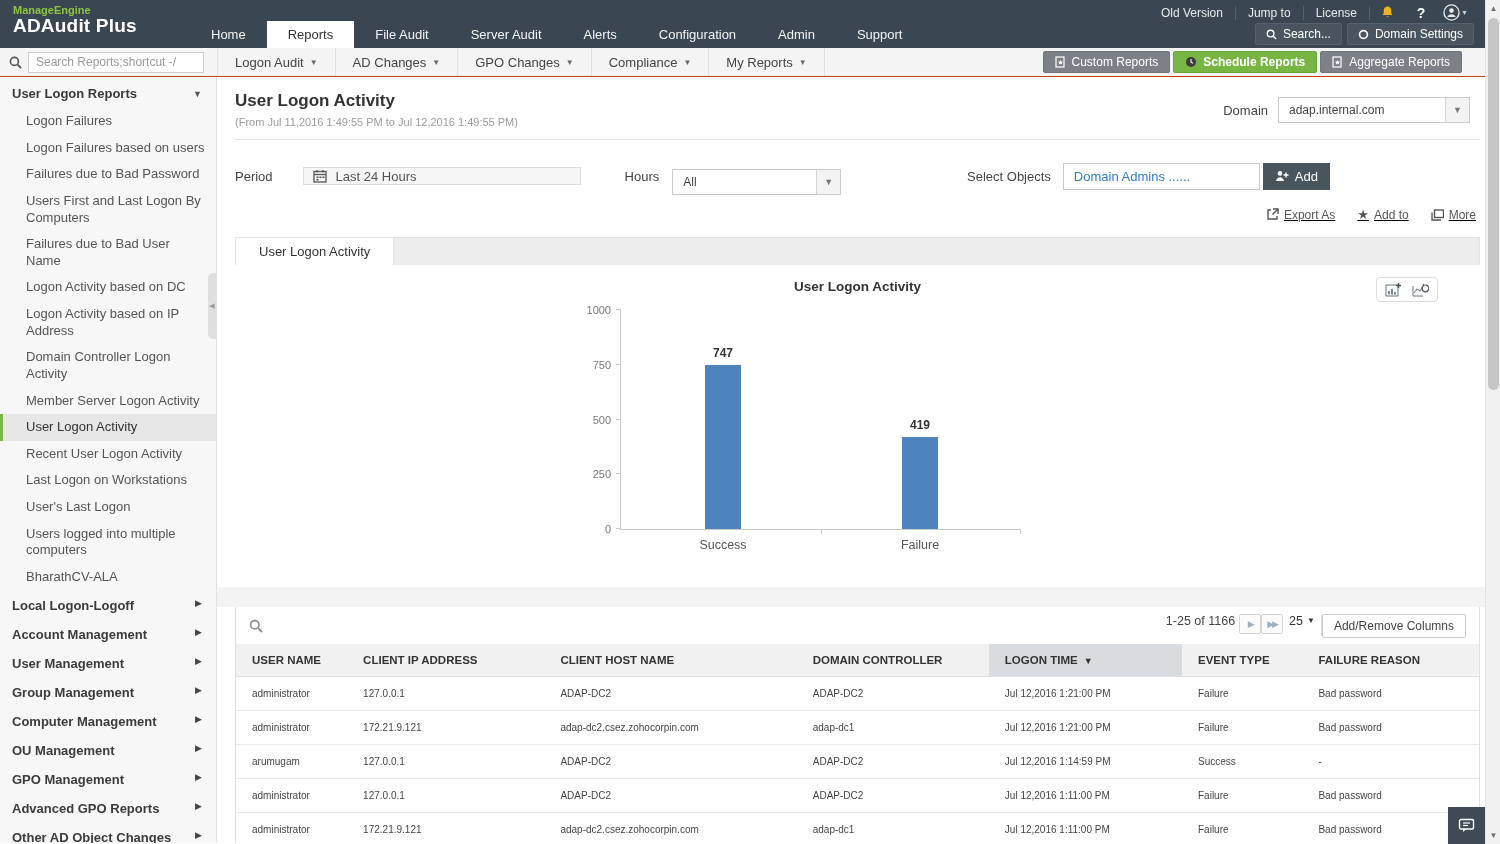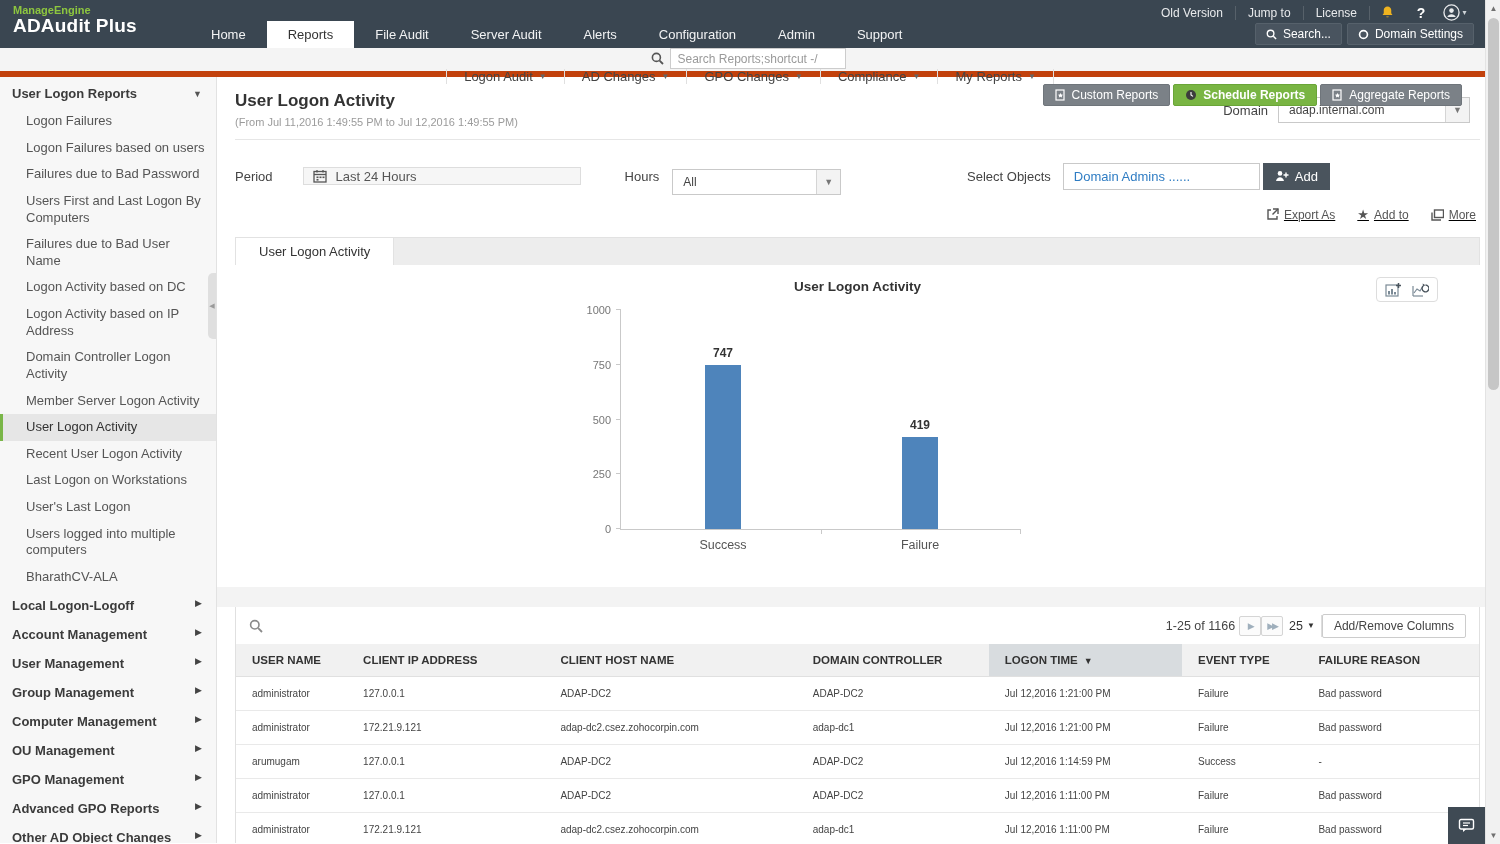--- a/index.html
+++ b/index.html
@@ -19,21 +19,21 @@
   .help-icon { font-size:14px; font-weight:bold; color:#fff; }
   .user-caret { font-size:8px; color:#cfd4d8; margin-left:2px; }
   .main-nav { position:absolute; left:190px; bottom:0; display:flex; height:27px; }
   .nav-item { display:flex; align-items:center; padding:0 21px; font-size:13px; color:#f2f3f4; cursor:pointer; }
   .nav-item.active { background:#fff; color:#333; font-weight:normal; }
   .top-actions { position:absolute; right:26px; bottom:3px; display:flex; gap:5px; }
   .top-btn { height:22px; background:#49545f; border:1px solid #56616b; border-radius:2px; color:#fff;
     font-size:12px; display:flex; align-items:center; gap:6px; padding:0 10px; cursor:pointer; }
 
   
-  .subnav { position:relative; height:29px; background:#f4f4f4; border-bottom:6px solid #c2410c; display:flex; align-items:center; z-index:4;flex-direction:column; }
+  .subnav { position:relative; height:29px; background:#f4f4f4; border-bottom:1px solid #c2410c; display:flex; align-items:center; z-index:4; }
   .side-search { width:217px; display:flex; align-items:center; gap:6px; padding-left:9px; }
   .search-input { width:176px; height:21px; border:1px solid #ccc; background:#fff; font-size:12px; color:#777; padding:0 7px;
     font-family:"Liberation Sans",sans-serif; }
   .search-input::placeholder { color:#9a9a9a; }
   .menus { display:flex; height:100%; }
   .menu-item { display:flex; align-items:center; gap:6px; padding:0 17px; font-size:13px; color:#444; cursor:pointer; border-right:1px solid #e0e0e0; }
   .menu-item:first-child { border-left:1px solid #e0e0e0; }
   .menu-item .caret { font-size:8px; color:#666; }
   .subnav-actions { margin-left:auto; display:flex; gap:3px; padding-right:38px; }
   .sn-btn { height:22px; display:flex; align-items:center; gap:6px; padding:0 11px; font-size:12px; color:#fff;
@@ -102,21 +102,21 @@
   .bar-group { position:absolute; bottom:0; width:90px; display:flex; flex-direction:column; align-items:center; }
   .bar-value { font-size:12px; font-weight:bold; color:#333; margin-bottom:5px; }
   .bar { width:36px; background:#4e84bb; }
   .xlabel { position:absolute; top:calc(100% + 9px); width:90px; text-align:center; font-size:12.5px; color:#555; }
 
   .gray-band { height:20px; background:#f3f3f3; margin:0 -20px 0 -18px; }
 
   
   .table-card { border:1px solid #e0e0e0; border-top:none; background:#fff; }
   .table-toolbar { display:flex; align-items:center; height:37px; padding:0 13px; }
-  .tt-right { margin-left:auto; display:flex; align-items:center; }
+  .tt-right { margin-left:auto; display:flex; align-items:flex-start; }
   .pg-range { font-size:12.5px; color:#444; margin-right:4px; }
   .pg-btn { width:22px; height:20px; border:1px solid #d5d5d5; border-radius:2px; background:#fbfbfb;
     display:flex; align-items:center; justify-content:center; color:#9fafbc; font-size:9px; cursor:pointer; letter-spacing:-2px; }
   .page-size { display:flex; align-items:center; gap:4px; font-size:12.5px; color:#333; cursor:pointer; margin:0 6px; }
   .page-size .caret { font-size:8px; color:#333; }
   .tt-divider { width:1px; height:22px; background:#ddd; }
   .cols-btn { height:24px; border:1px solid #ccc; background:#fff; border-radius:2px; font-size:12px; color:#444;
     padding:0 11px; cursor:pointer; font-family:"Liberation Sans",sans-serif; }
   table { width:100%; border-collapse:collapse; table-layout:fixed; }
   col.c0{width:107px} col.c1{width:190px} col.c2{width:243px} col.c3{width:185px}

